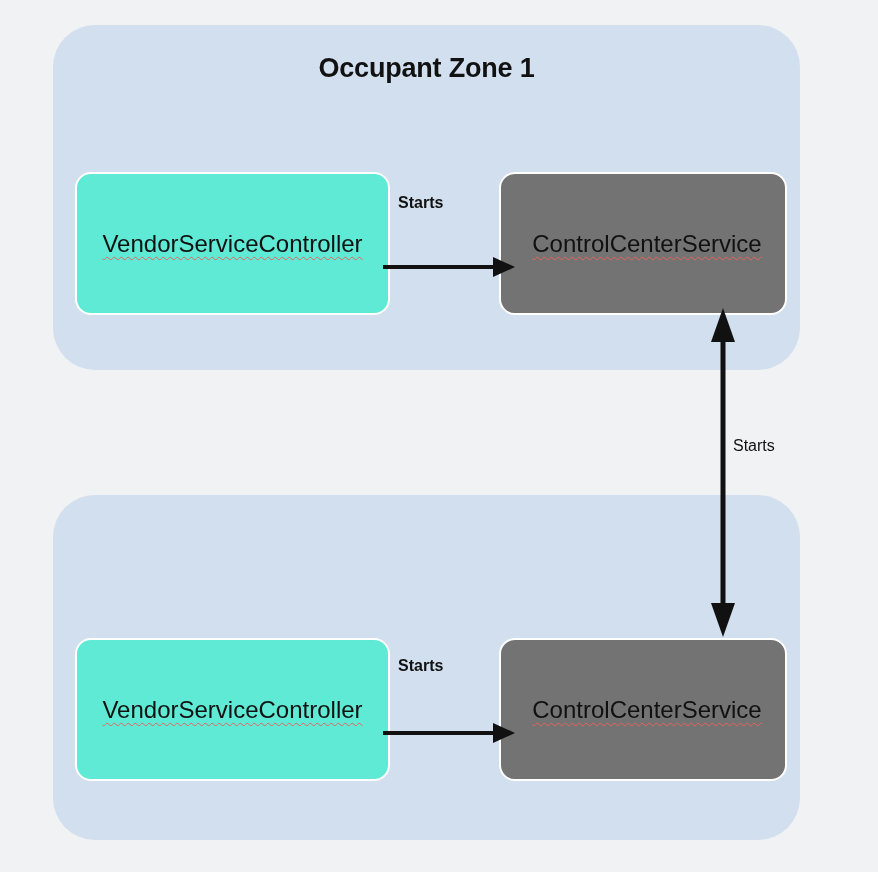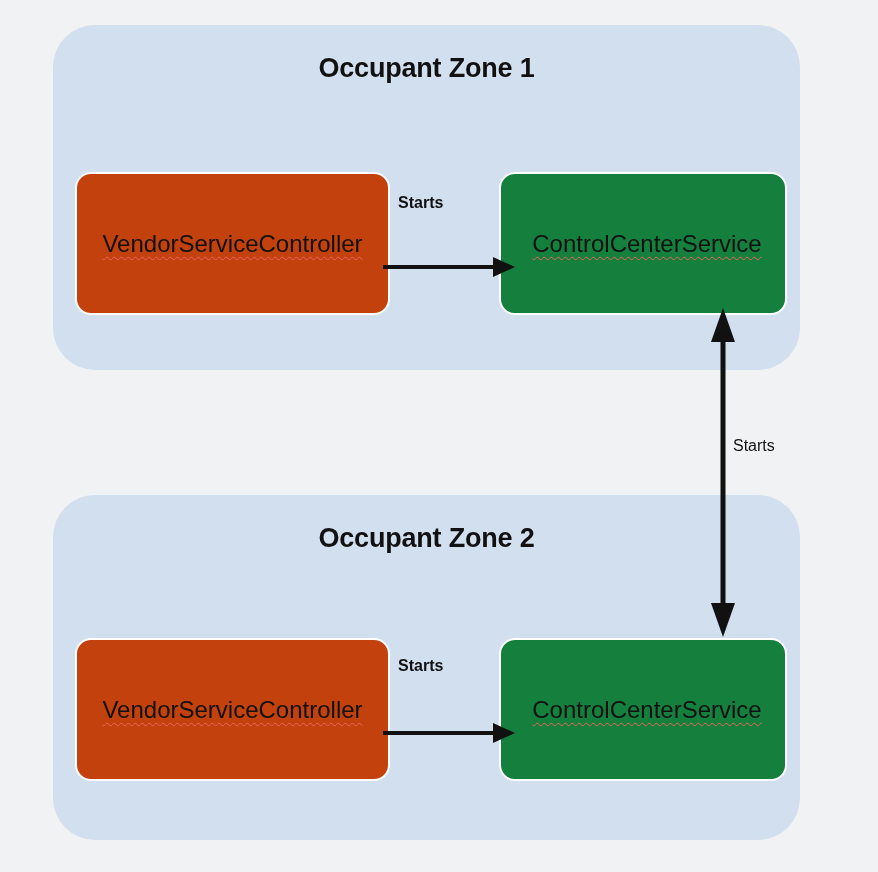--- a/index.html
+++ b/index.html
@@ -58,22 +58,22 @@
     font-size: 24px;
     color: #111111;
     white-space: nowrap;
     
     text-decoration: underline;
     text-decoration-color: #e8635c;
     text-decoration-style: wavy;
     text-decoration-thickness: 1px;
     text-underline-offset: 4px;
   }
-  .node-vendor { background: #c2410c; }
-  .node-control { background: #15803d; padding-left: 8px; }
+  .node-vendor { background: #5eead4; }
+  .node-control { background: #737373; padding-left: 8px; }
 
   #node-vendor-1  { left: 22px;  top: 147px; width: 315px; height: 143px; }
   #node-control-1 { left: 446px; top: 147px; width: 288px; height: 143px; }
   #node-vendor-2  { left: 22px;  top: 143px; width: 315px; height: 143px; }
   #node-control-2 { left: 446px; top: 143px; width: 288px; height: 143px; }
 
   
   .edge-svg {
     position: absolute;
     overflow: visible;
@@ -113,21 +113,20 @@
 
     <svg class="edge-svg" id="edge-starts-1" viewBox="0 0 130 90">
       <line x1="0" y1="62" x2="110" y2="62" stroke="#111111" stroke-width="4"></line>
       <polygon points="110,52 132,62 110,72" fill="#111111"></polygon>
     </svg>
   </div>
 
   <div class="edge-label edge-label-bold" id="label-starts-1">Starts</div>
 
   <div class="zone" id="zone-2">
-    <div class="zone-title">Occupant Zone 2</div>
 
     <div class="node node-vendor" id="node-vendor-2">
       <span class="node-label">VendorServiceController</span>
     </div>
 
     <div class="node node-control" id="node-control-2">
       <span class="node-label">ControlCenterService</span>
     </div>
 
     <svg class="edge-svg" id="edge-starts-2" viewBox="0 0 130 90">

